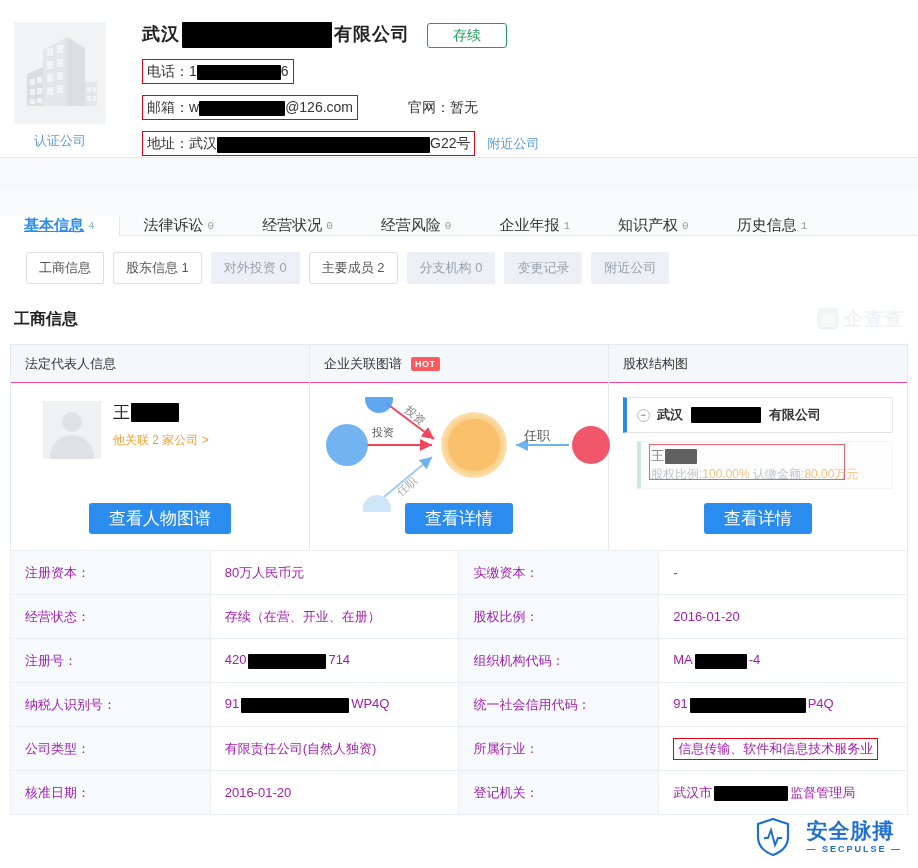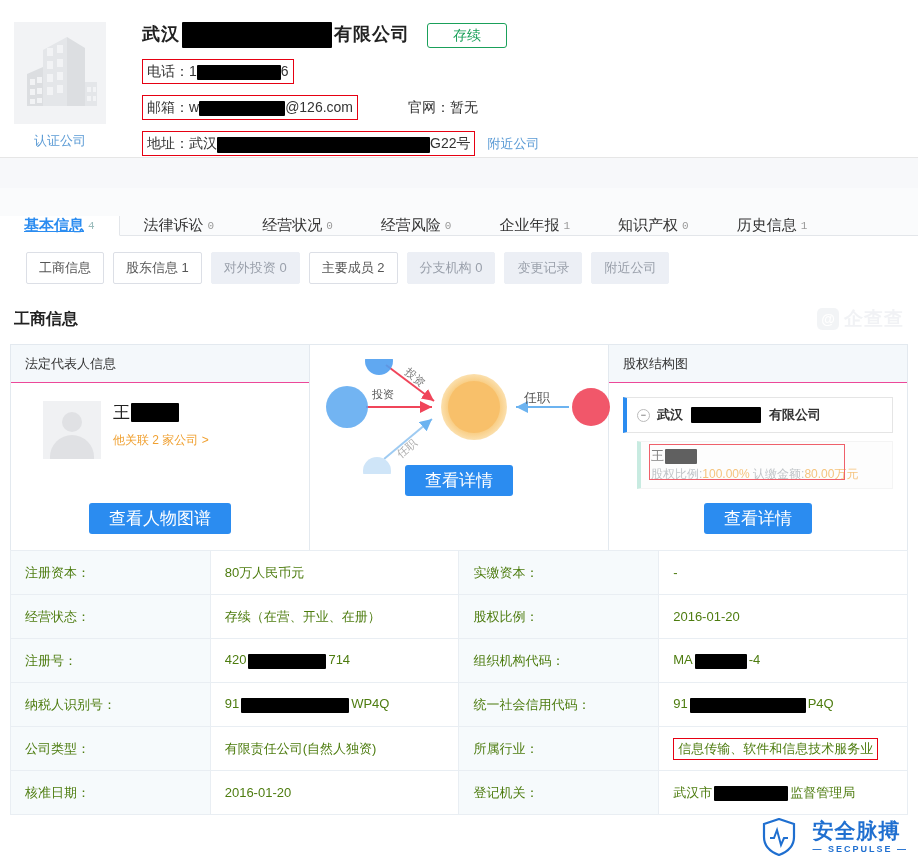--- a/index.html
+++ b/index.html
@@ -124,27 +124,27 @@
   .eq-child {
     margin-left:14px; margin-top:8px; border:1px solid #eee; border-left:4px solid #a8e0cf;
     background:#fcfcfc; padding:5px 10px; position:relative; opacity:.62;
   }
   .eq-child-name { font-size:13px; color:#333; display:flex; align-items:center; }
   .eq-child-meta { font-size:12px; color:#9aa0a6; margin-top:1px; }
   .eq-amt { color:#f0a030; }
 
   
   #infotable { border:1px solid #e3e9ef; border-top:none; width:898px; border-collapse:collapse; }
-  #infotable td { border:1px solid #e9eef3; font-size:13px; padding:0 14px; height:44px; vertical-align:middle; color:#4d7c0f;margin-top:20px; }
+  #infotable td { border:1px solid #e9eef3; font-size:13px; padding:0 14px; height:44px; vertical-align:middle; color:#a21caf;margin-top:20px; }
   td.lbl { background:#f6fafc; width:200px; color:#444; }
   td.val { background:#ffffff; width:249px; }
 
   
   #wm-sec {
-    position:absolute; right:10px; bottom:12px; display:flex; align-items:center;
+    position:absolute; right:16px; bottom:12px; display:flex; align-items:center;
     gap:16px; pointer-events:none;
   }
   .sec-shield { width:34px; height:38px; position:relative; }
   .sec-text { color:#1f6fd0; font-size:21px; font-weight:bold; letter-spacing:1px; line-height:1; }
   .sec-sub { color:#1f6fd0; font-size:9px; font-weight:bold; letter-spacing:2px; margin-top:3px; }
 </style>
 </head>
 <body>
 
 <div id="header">
@@ -282,20 +282,24 @@
                 <span class="redact" style="width:48px;height:19px;margin-left:1px;"></span>
             </div>
             <div class="rep-link">他关联 2 家公司 &gt;</div>
           </div>
         </div>
         <button class="btn-primary">查看人物图谱</button>
       </div>
     </div>
 
     <div class="card">
+      <div class="card-head">
+        <span>企业关联图谱</span>
+        <span class="hot-badge">HOT</span>
+      </div>
       <div class="card-body">
         <div class="graph">
           <svg width="300" height="115" viewBox="0 0 300 115" style="position:absolute;left:0;top:0;">
             <defs>
               <marker id="ar" markerWidth="7" markerHeight="7" refX="6" refY="3" orient="auto">
                 <path d="M0,0 L6,3 L0,6 z" fill="#f0455a"></path>
               </marker>
               <marker id="ab" markerWidth="7" markerHeight="7" refX="6" refY="3" orient="auto">
                 <path d="M0,0 L6,3 L0,6 z" fill="#6cb3f0"></path>
               </marker>

